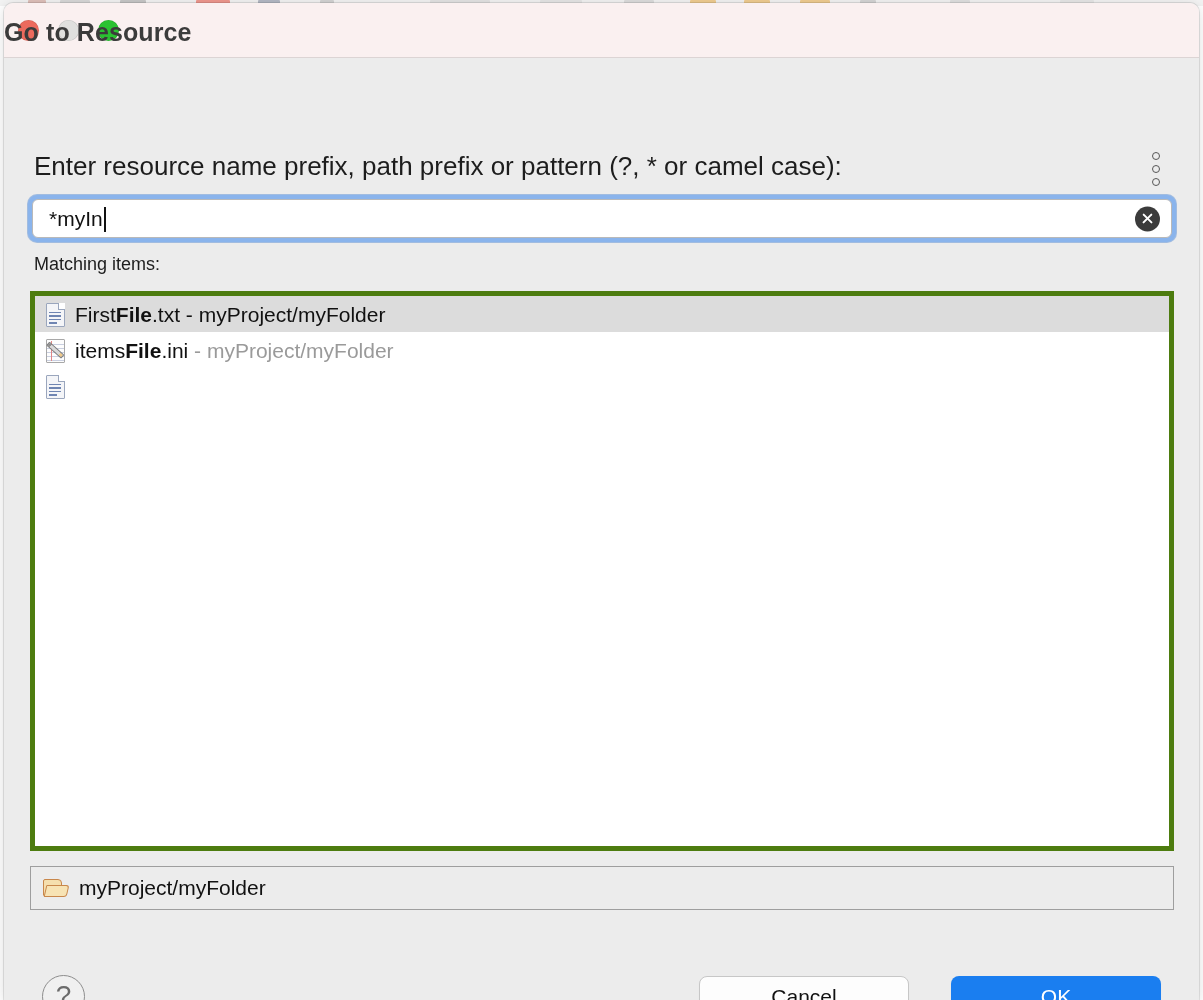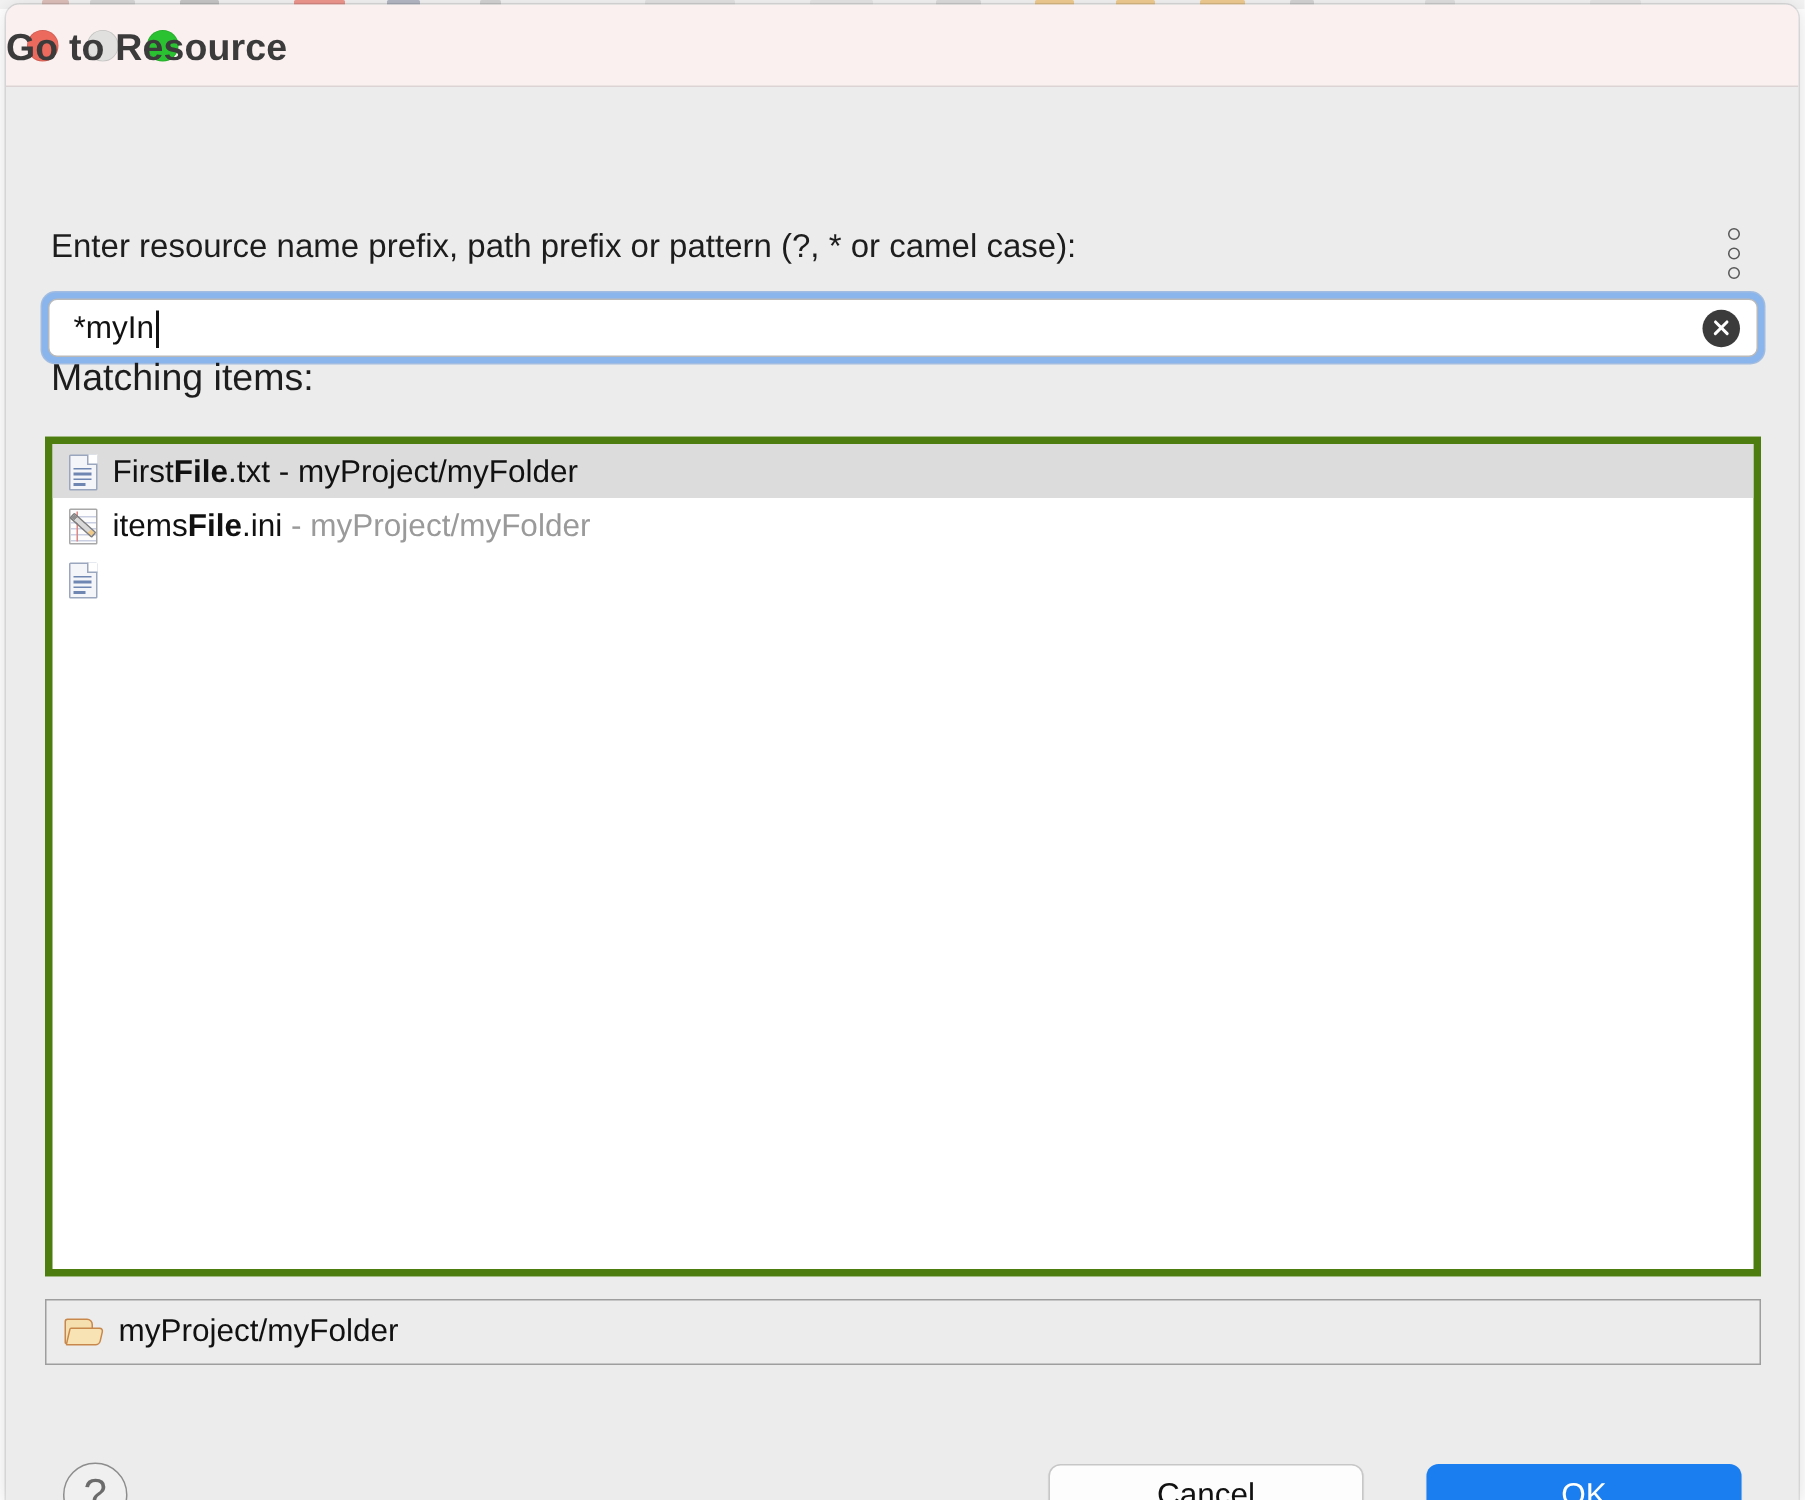--- a/index.html
+++ b/index.html
@@ -80,21 +80,21 @@
   #dialog-body {
     position: relative;
     height: 942px;
     background: #ececec;
   }
 
   #prompt-label {
     position: absolute;
     left: 30px;
     top: 93px;
-    font-size: 22px;
+    font-size: 26px;
     color: #1d1d1d;
     white-space: nowrap;
   }
 
   #kebab-menu {
     position: absolute;
     left: 1141px;
     top: 92px;
     width: 22px; height: 38px;
     display: flex;
@@ -166,22 +166,22 @@
     background: #ffffff;
     border-radius: 2px;
   }
   #clear-button:before { transform: rotate(45deg); }
   #clear-button:after  { transform: rotate(-45deg); }
 
   
   #matching-label {
     position: absolute;
     left: 30px;
-    top: 180px;
-    font-size: 25px;
+    top: 196px;
+    font-size: 18px;
     color: #1d1d1d;
   }
 
   #results-list {
     position: absolute;
     left: 26px;
     top: 233px;
     width: 1144px;
     height: 560px;
     background: #ffffff;

